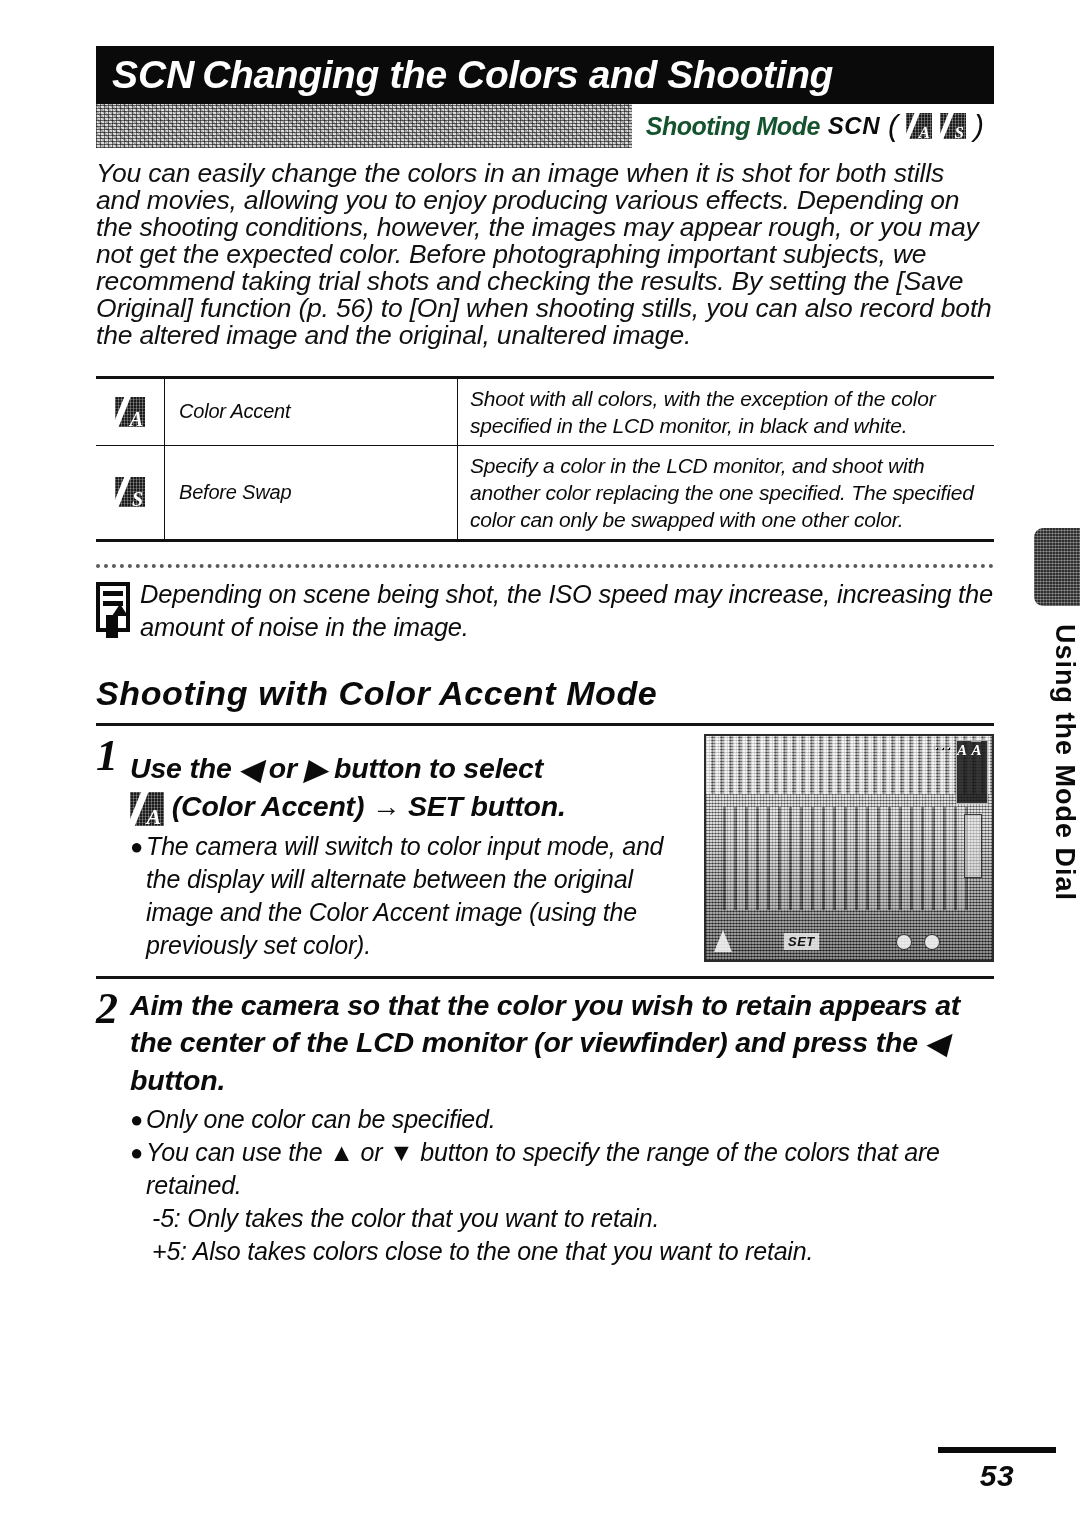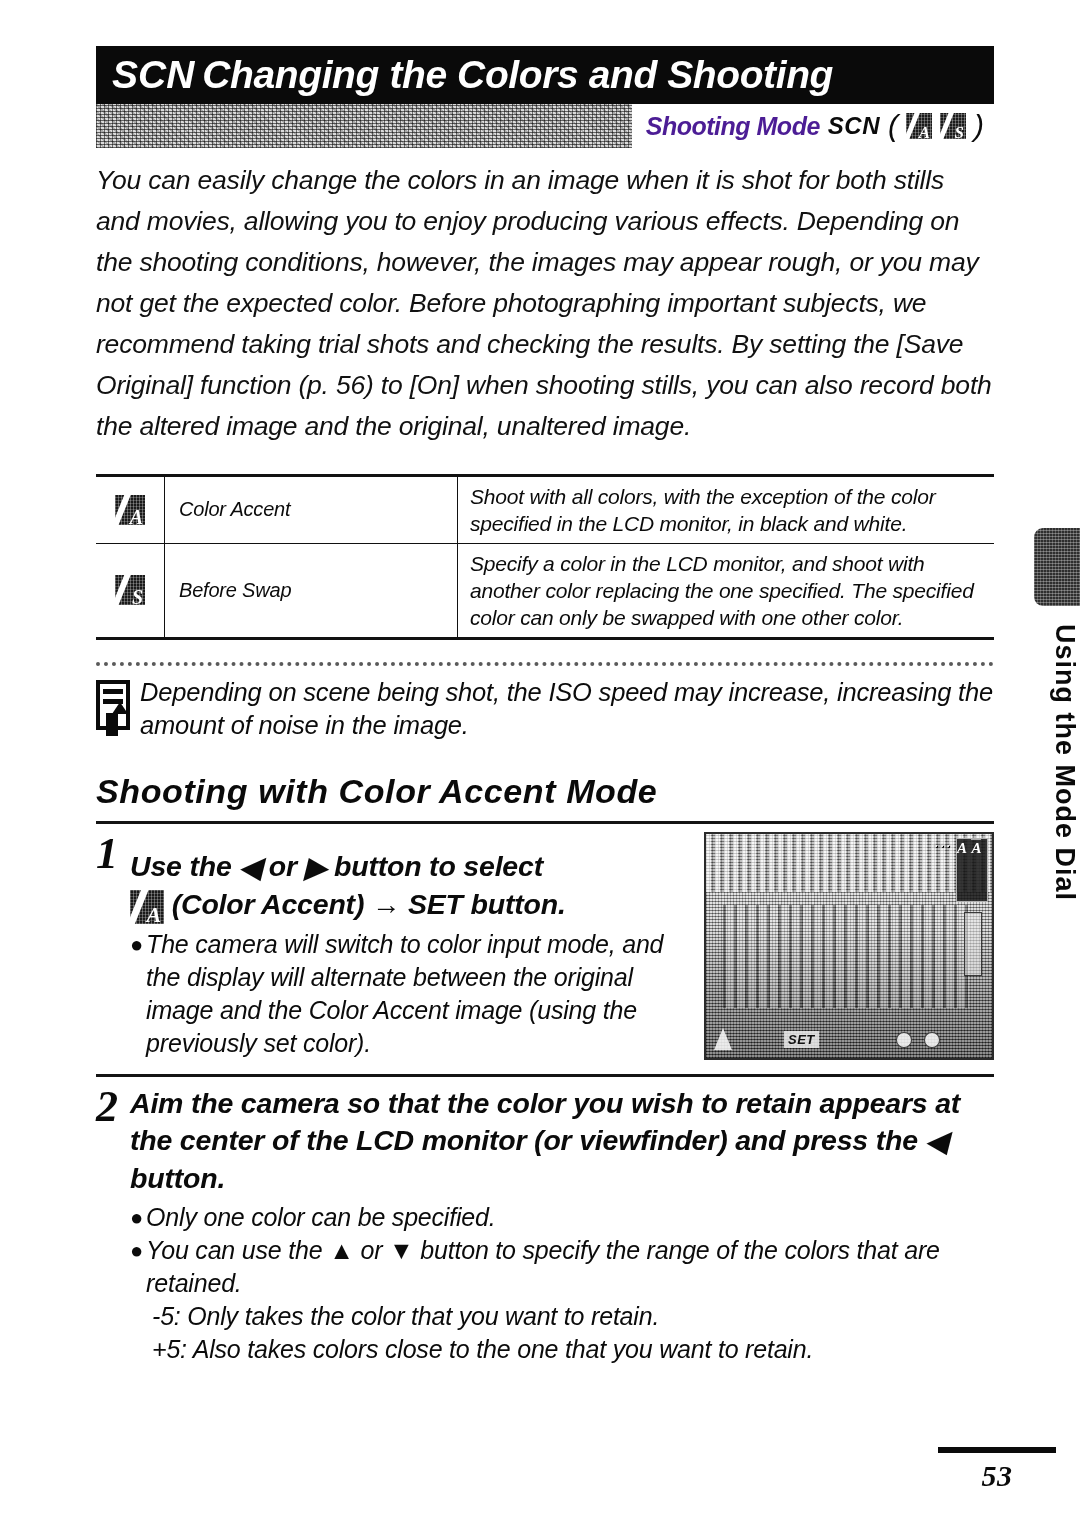--- a/index.html
+++ b/index.html
@@ -69,21 +69,21 @@
     display: flex;
     align-items: center;
     gap: 8px;
     background: #ffffff;
     padding: 0 10px 0 14px;
     white-space: nowrap;
   }
   .mode-chip .lbl {
     font-size: 25px;
     font-weight: bold;
-    color: #4c1d95;
+    color: #14532d;
     letter-spacing: -0.5px;
   }
   .mode-chip .scn-label {
     font-size: 24px;
     font-weight: bold;
     letter-spacing: 0.5px;
   }
   .paren { font-size: 30px; font-weight: normal; }
 
   
@@ -121,21 +121,21 @@
   .mode-icon.big::before { left: 4px; top: -4px; width: 7px; height: 44px; }
   .mode-icon.big .glyph { font-size: 22px; right: 3px; bottom: -2px; }
   .mode-icon.med { width: 30px; height: 30px; }
   .mode-icon.med::before { left: 3px; top: -4px; width: 6px; height: 40px; }
   .mode-icon.med .glyph { font-size: 20px; right: 2px; bottom: -2px; }
 
   
   .intro {
     margin-top: 12px;
     font-size: 26.5px;
-    line-height: 41px;
+    line-height: 27px;
     letter-spacing: -0.2px;
     color: #111;
   }
 
   
   .mode-table {
     margin-top: 22px;
     border-top: 3px solid #111;
     border-bottom: 3px solid #111;
     width: 898px;
@@ -428,21 +428,21 @@
   }
   .footer .bar {
     border-top: 6px solid #0a0a0a;
     width: 100%;
   }
   .footer .pg {
     margin-top: 6px;
     font-size: 30px;
     font-weight: bold;
     font-style: italic;
-    font-family: Liberation Serif, serif;
+    font-family: Liberation Sans, sans-serif;
     letter-spacing: 0.5px;
   }
 
   .arrow-left, .arrow-right, .arrow-up, .arrow-down {
     display: inline-block;
     vertical-align: -1px;
   }
 </style>
 </head>
 <body>

